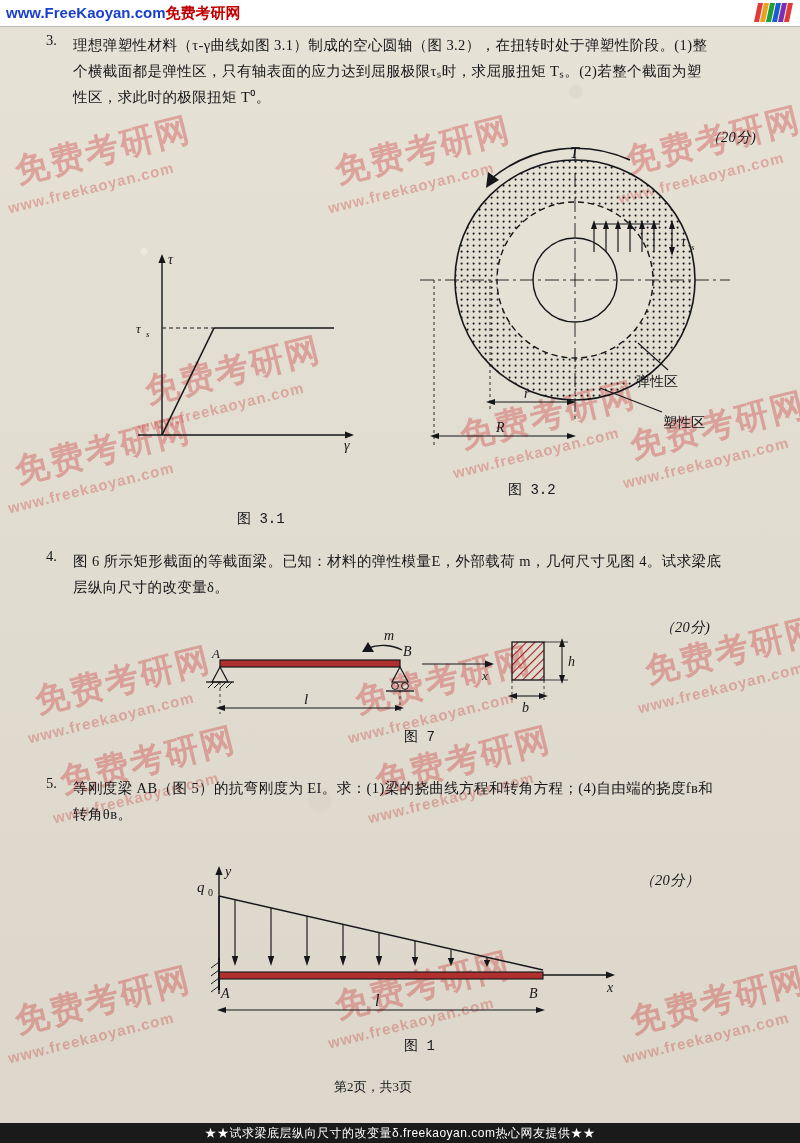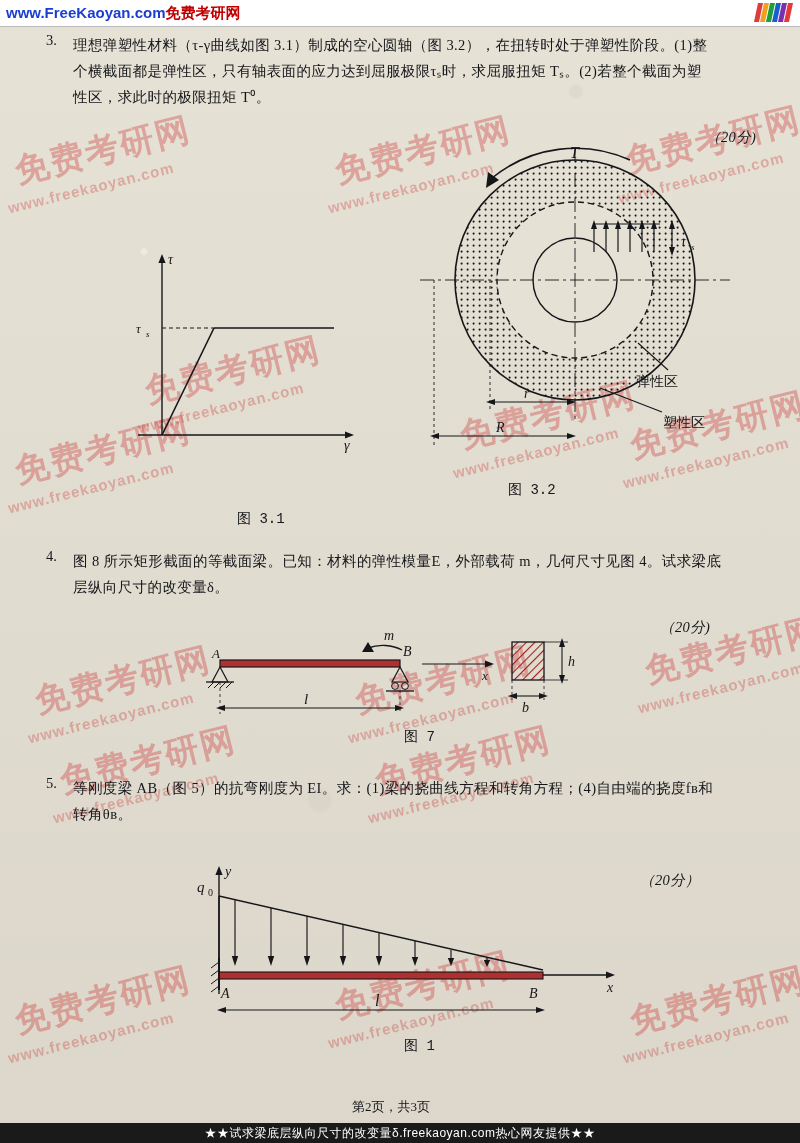--- a/index.html
+++ b/index.html
@@ -239,21 +239,21 @@
       <polygon points="30,306 39,303 39,309" fill="#15161a"></polygon>
       <polygon points="176,306 167,303 167,309" fill="#15161a"></polygon>
       <text x="96" y="302" font-family="Liberation Serif, serif" font-style="italic" font-size="14" fill="#15161a">R</text>
     </svg>
   </div>
   <div class="figcap" style="left:636px; top:373px;">弹性区</div>
   <div class="figcap" style="left:663px; top:414px;">塑性区</div>
   <div class="figcap" style="left:508px; top:481px;">图 3.2</div>
 
   <div class="qnum" style="left:46px; top:548px;">4.</div>
-  <div class="qtext" style="left:73px; top:548px; width:650px;">图 8 所示矩形截面的等截面梁。已知：材料的弹性模量E，外部载荷 m，几何尺寸见图 4。试求梁底层纵向尺寸的改变量δ。</div>
+  <div class="qtext" style="left:73px; top:548px; width:650px;">图 6 所示矩形截面的等截面梁。已知：材料的弹性模量E，外部载荷 m，几何尺寸见图 4。试求梁底层纵向尺寸的改变量δ。</div>
   <div class="qtext score" style="left:660px; top:574px;">（20分)</div>
 
   <div class="fig" style="left:190px; top:630px;">
     <svg width="400" height="110" viewBox="0 0 400 110">
       <defs>
         <pattern id="hatch" width="6" height="6" patternUnits="userSpaceOnUse" patternTransform="rotate(45)">
           <line x1="0" y1="0" x2="0" y2="6" stroke="#a02020" stroke-width="2.2"></line>
         </pattern>
       </defs>
 
@@ -363,18 +363,18 @@
       <text x="334" y="136" font-family="Liberation Serif, serif" font-style="italic" font-size="14" fill="#15161a">B</text>
 
       <line x1="26" y1="148" x2="346" y2="148" stroke="#15161a" stroke-width="1.1"></line>
       <polygon points="22,148 31,145 31,151" fill="#15161a"></polygon>
       <polygon points="350,148 341,145 341,151" fill="#15161a"></polygon>
       <text x="180" y="144" font-family="Liberation Serif, serif" font-style="italic" font-size="16" fill="#15161a">l</text>
     </svg>
   </div>
   <div class="figcap" style="left:404px; top:1037px;">图 1</div>
 
-  <div class="pagefoot" style="left:352px; top:1078px;margin-top:20px;">第2页，共3页</div>
+  <div class="pagefoot" style="left:334px; top:1078px;">第2页，共3页</div>
 
   <div class="bottombar">
     <span>★★试求梁底层纵向尺寸的改变量δ.freekaoyan.com热心网友提供★★</span>
   </div>
 </div>
 
 </body></html>

